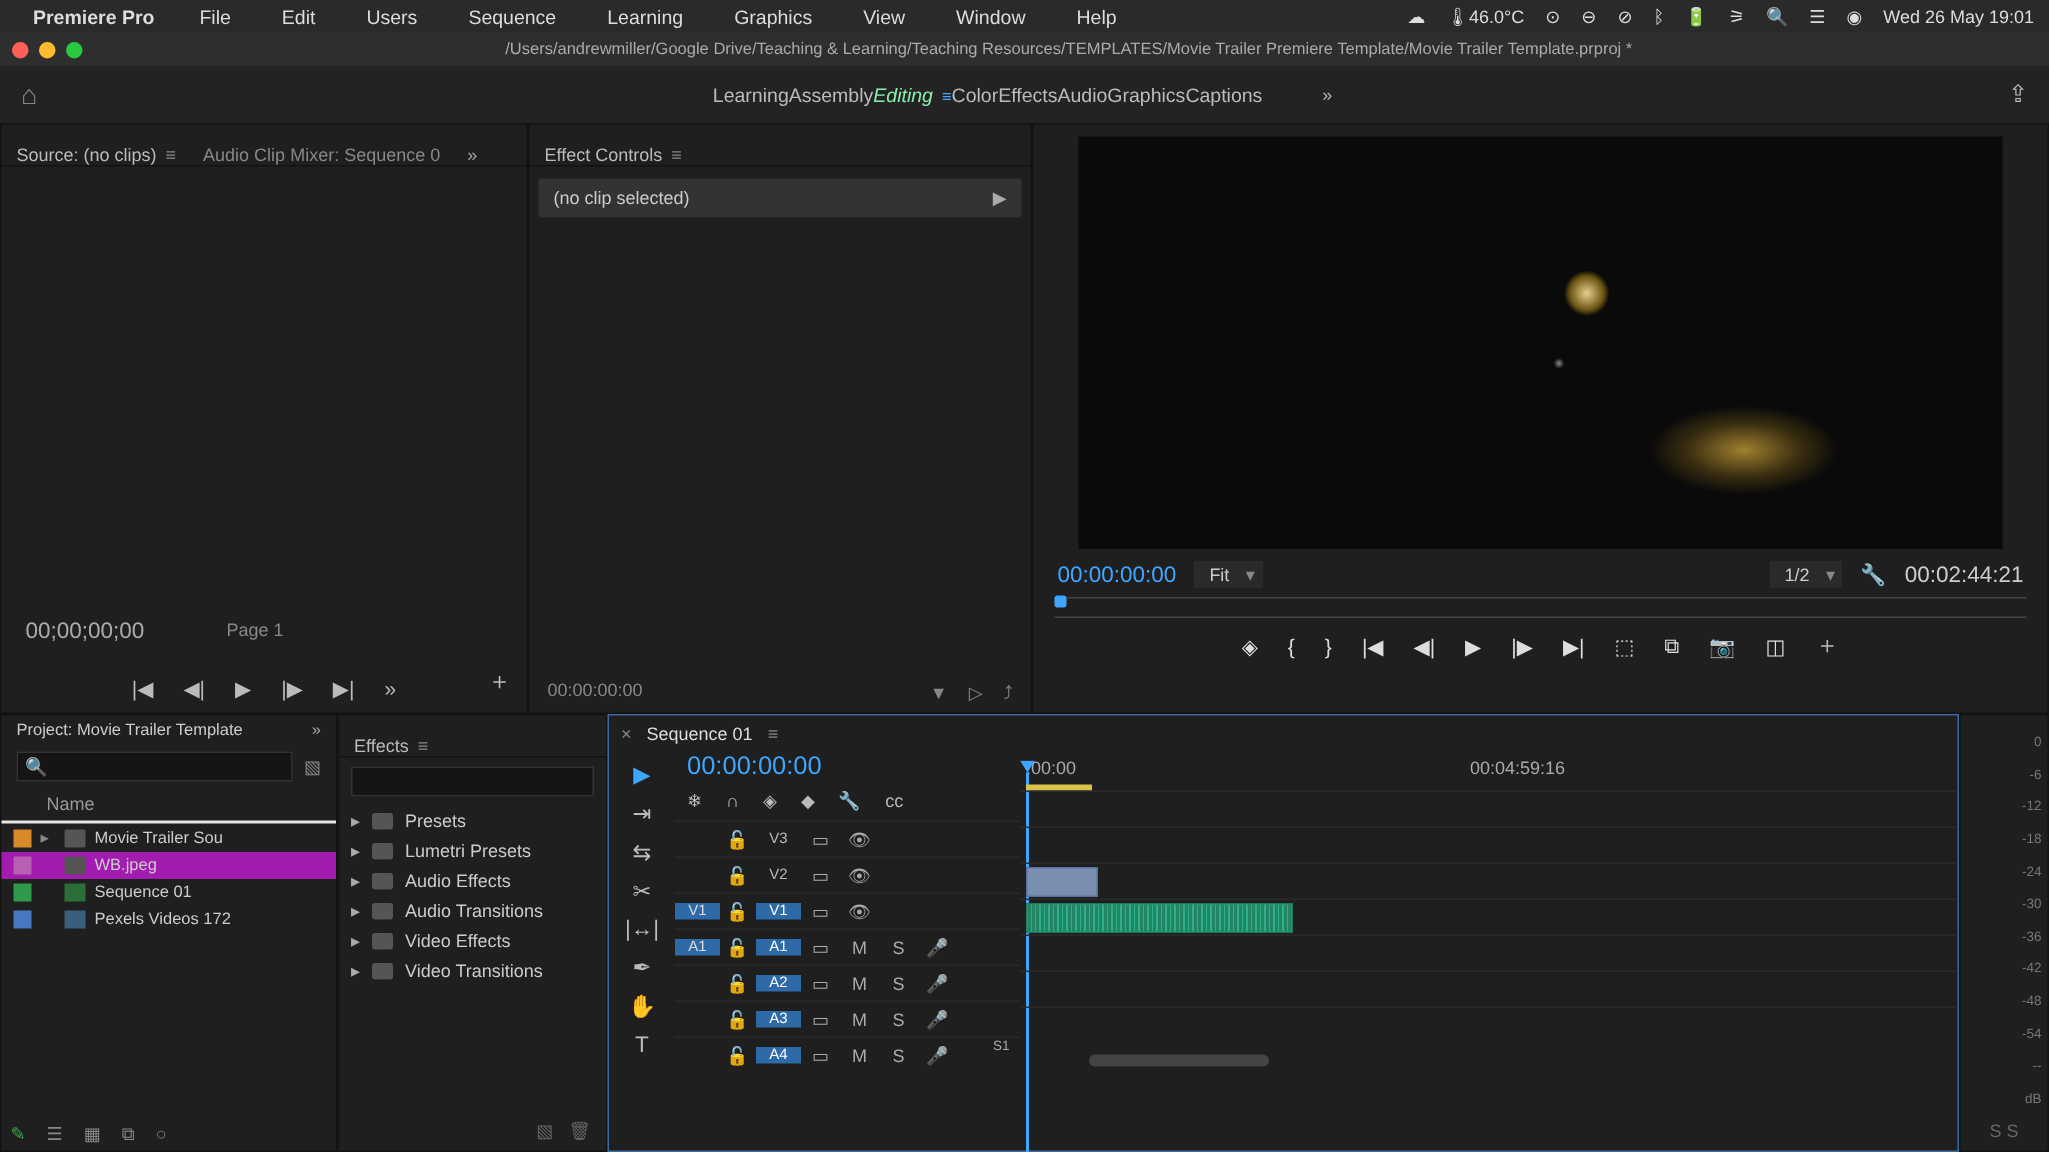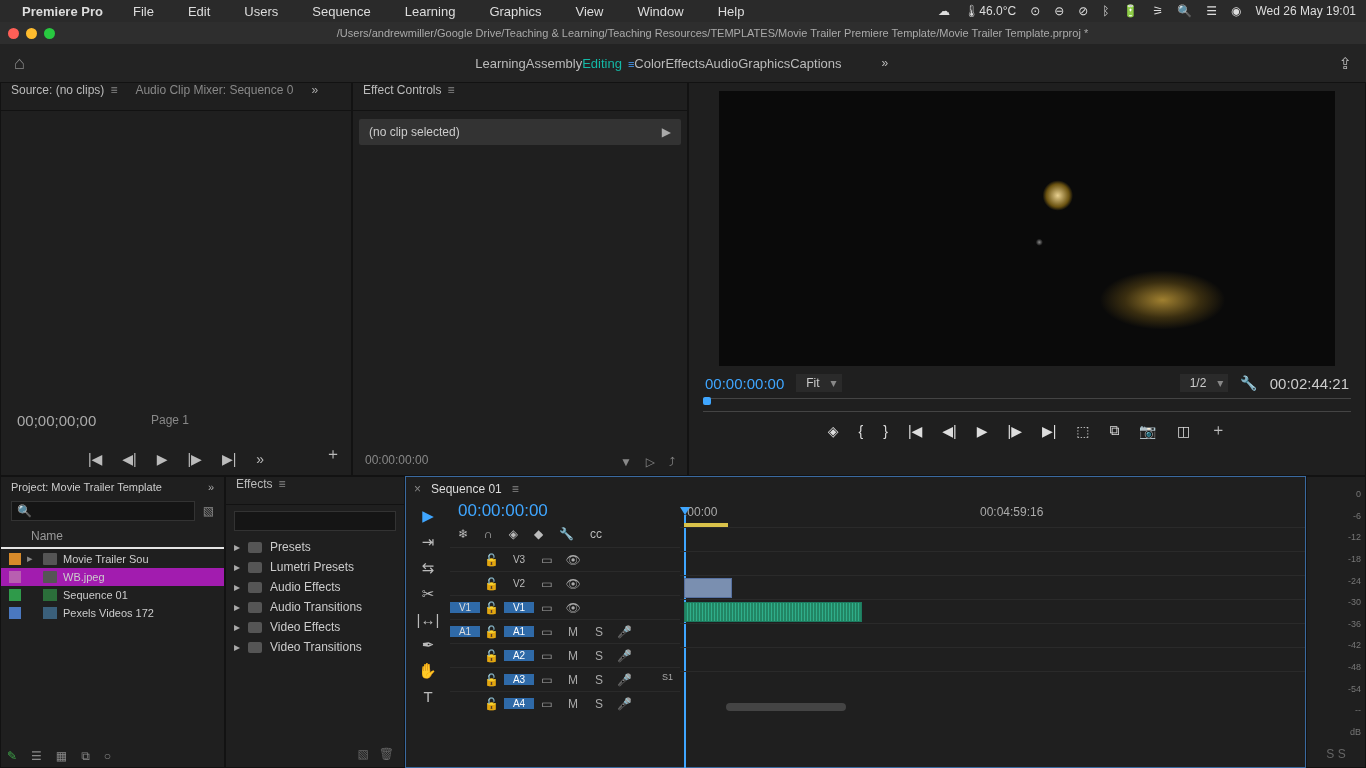--- a/index.html
+++ b/index.html
@@ -15,28 +15,28 @@
   .titlebar { height:22px; background:#2e2e2e; display:flex; align-items:center; padding:0 8px; color:#aaa; font-size:11px; }
   .traffic { display:flex; gap:7px; margin-right:12px; }
   .traffic span { width:11px; height:11px; border-radius:50%; display:inline-block; }
   .tl-close{background:#ff5f57;} .tl-min{background:#febc2e;} .tl-max{background:#28c840;}
   .titlebar .path { flex:1; text-align:center; }
   
   .wsbar { height:38px; background:#232323; display:flex; align-items:center; padding:0 14px; }
   .wsbar .home { font-size:18px; color:#888; margin-right:auto; }
   .wsbar .wsgroup { display:flex; margin:0 auto; }
   .wsbar .ws { color:#bbb; cursor:pointer; font-size:13px; }
-  .wsbar .ws.active { color:#14b8a6; }
+  .wsbar .ws.active { color:#86efac;font-style:italic; }
   .wsbar .ws.active::after { content:"≡"; color:#4aa3ff; margin-left:6px; font-size:11px;}
   .wsbar .overflow { margin-left:40px; color:#bbb; }
   .wsbar .share { margin-left:auto; color:#bbb; font-size:16px; }
   
   .upper { display:flex; height:394px; }
   .panel { background:#1f1f1f; border:1px solid #121212; position:relative; }
-  .panel-tabs { height:28px; display:flex; align-items:flex-start; padding:0 10px; gap:18px; border-bottom:1px solid #121212; font-size:12px; }
+  .panel-tabs { height:28px; display:flex; align-items:flex-end; padding:0 10px; gap:18px; border-bottom:1px solid #121212; font-size:12px; }
   .panel-tabs .tab { color:#bbb; cursor:pointer; }
   .panel-tabs .tab.sub { color:#888; }
   .panel-tabs .more { color:#aaa; cursor:pointer; }
   .panel-tabs .tab .menuicon { margin-left:6px; color:#888; }
   
   .source-panel { width:352px; }
   .src-body { height:338px; }
   .src-tc { position:absolute; bottom:46px; left:16px; color:#aaa; font-size:15px; }
   .src-page { position:absolute; bottom:48px; left:150px; color:#888; }
   .src-controls { position:absolute; bottom:8px; left:0; right:0; display:flex; justify-content:center; gap:20px; align-items:center; color:#bbb; }
@@ -459,21 +459,21 @@
           <div class="tl-lane"></div>
           <div class="tl-lane">
               <div class="clip-v"></div>
             </div>
           <div class="tl-lane">
               <div class="clip-a"></div>
             </div>
           <div class="tl-lane"></div>
           <div class="tl-lane"></div>
           <div class="tl-lane">
-              <span style="position:absolute;left:-18px;top:0;color:#aaa;font-size:9px">S1</span>
+              <span style="position:absolute;left:-18px;top:20px;color:#aaa;font-size:9px">S1</span>
             </div>
         </div>
         <div class="tl-scroll"></div>
       </div>
     </div>
   </div>
 
   <div class="panel meter-panel">
     <div class="meter">
       <div class="scale">

